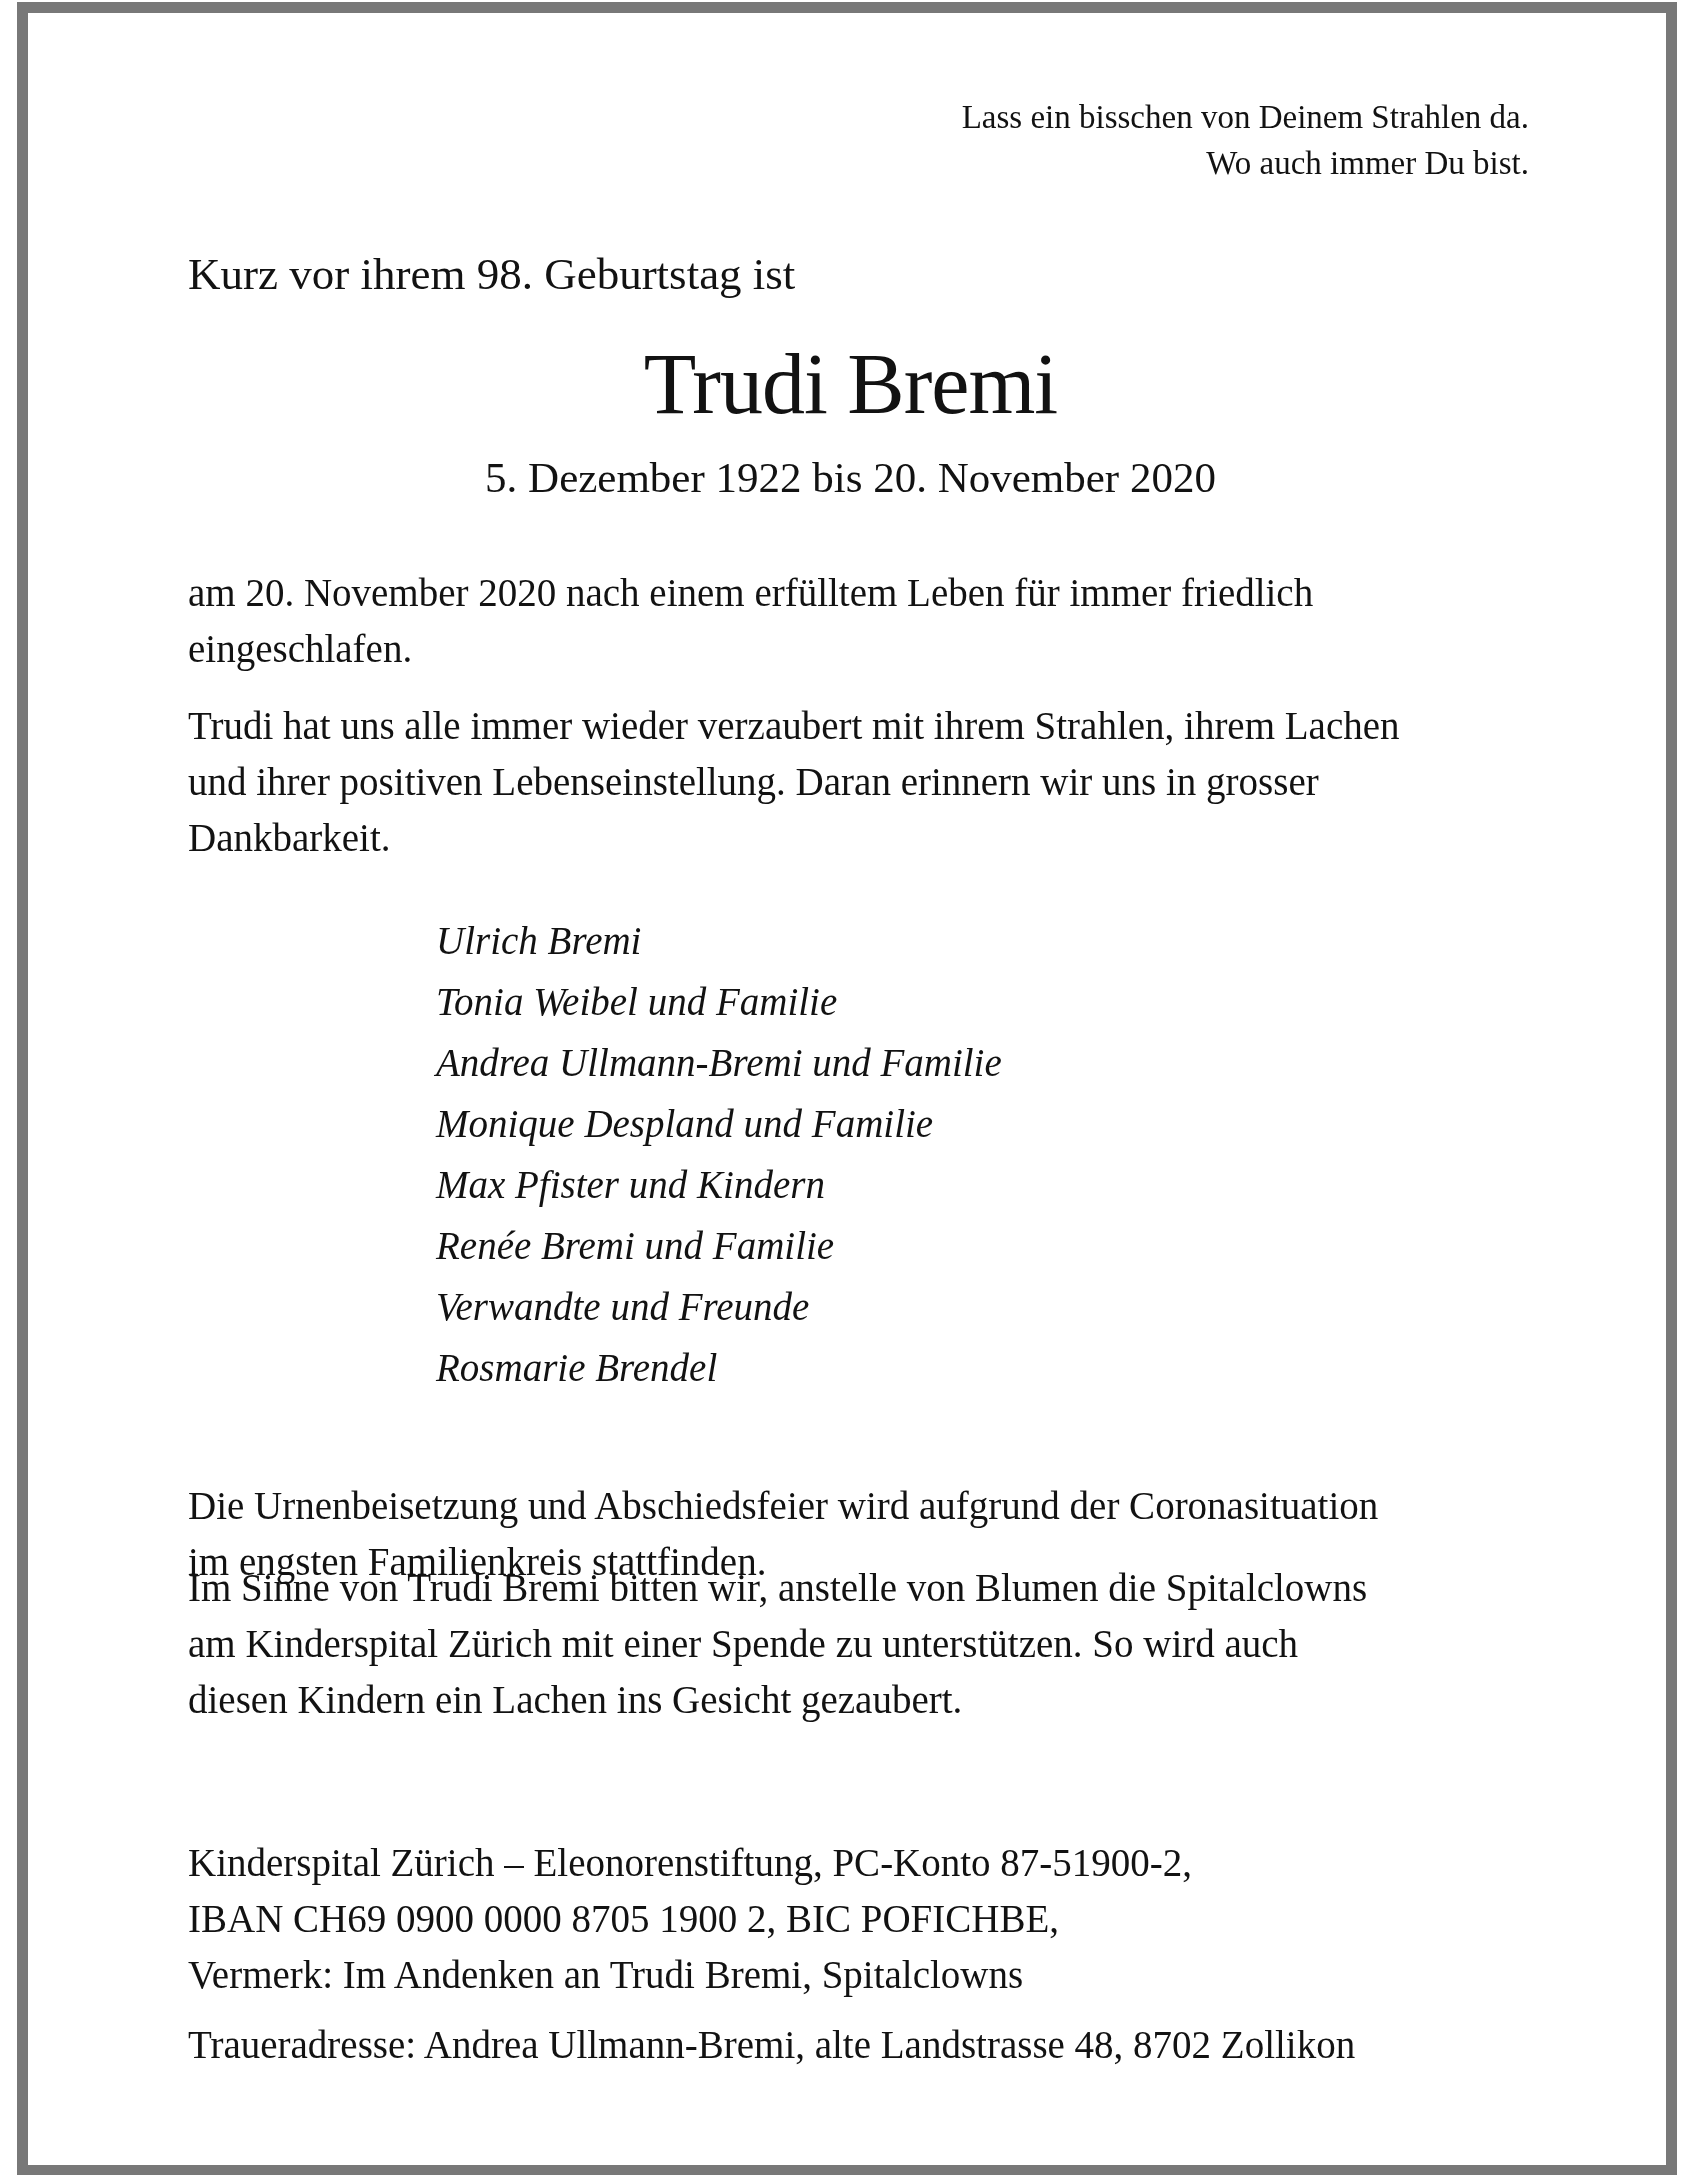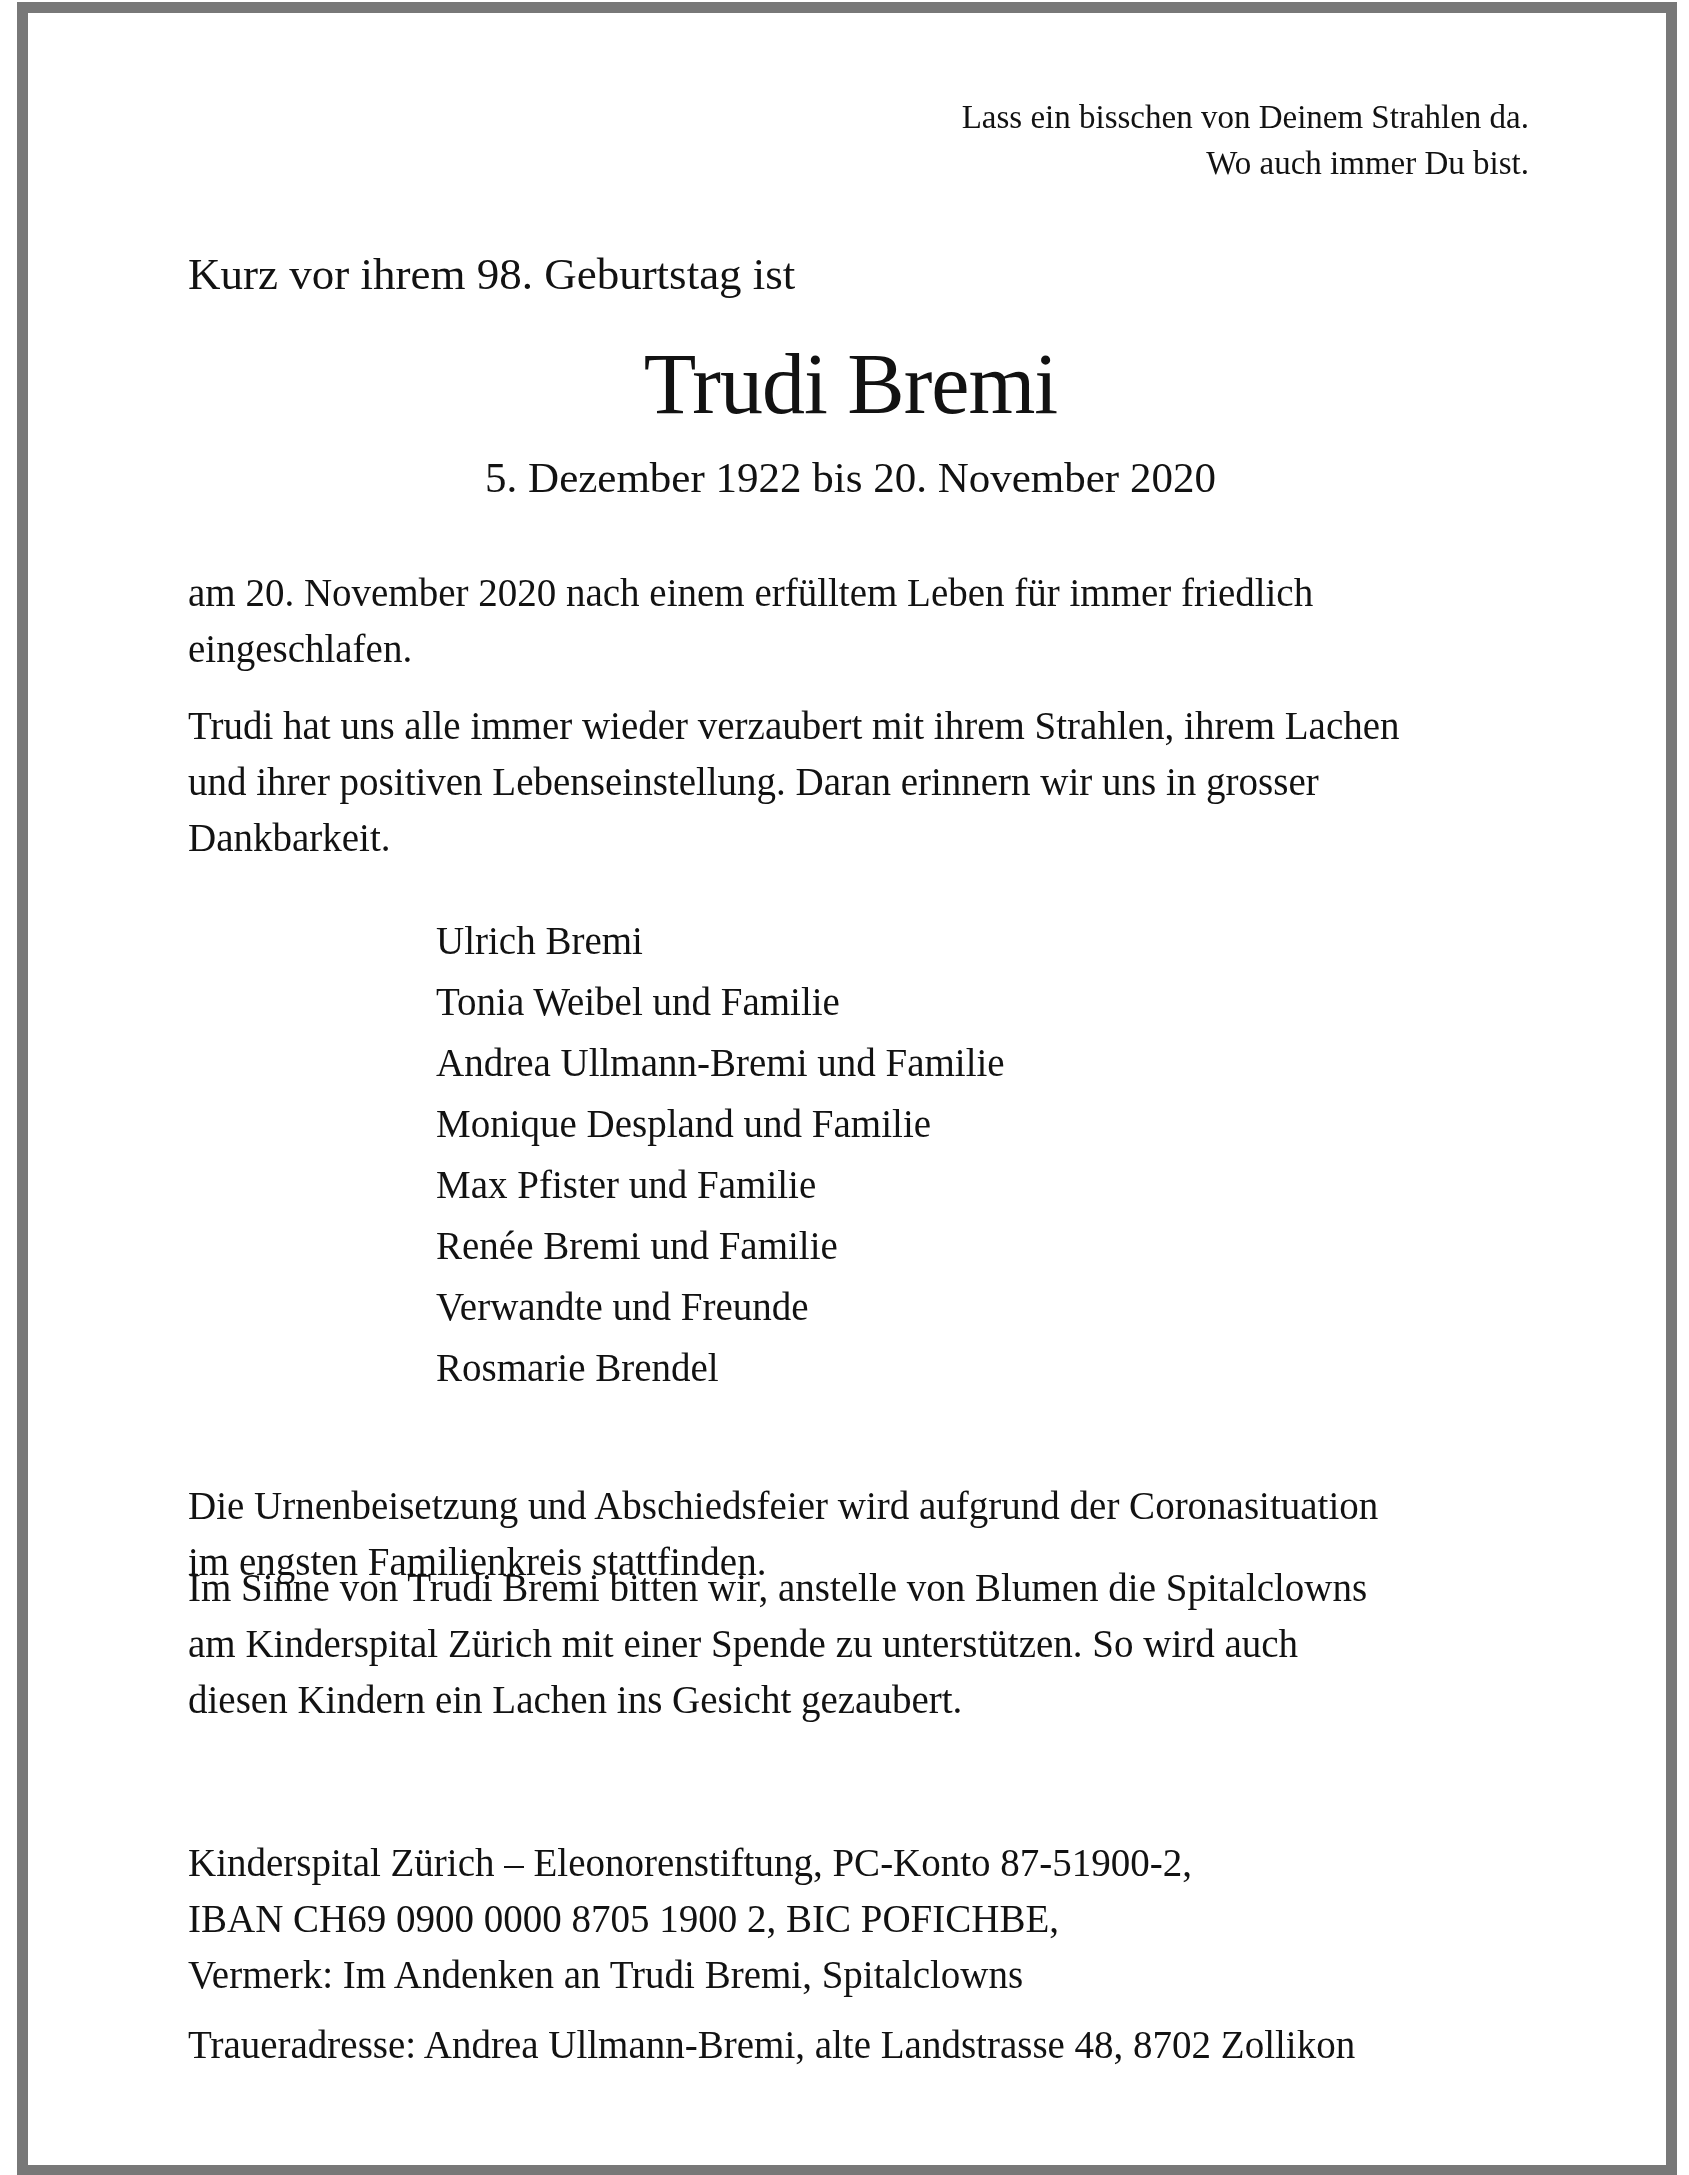--- a/index.html
+++ b/index.html
@@ -69,20 +69,21 @@
   .p1 { top: 565px; }
   .p2 { top: 698px; }
   .p3 { top: 1458px; margin-top: 20px; }
   .p4 { top: 1560px; }
   .p5 { top: 1835px; line-height: 56px; }
   .p6 { top: 2017px; }
   .mourners {
     position: absolute;
     top: 910px;
     left: 436px;
+    font-style: italic;
     font-size: 39px;
   }
   .name-line {
     line-height: 61px;
     height: 61px;
   }
 </style>
 </head>
 <body>
 
@@ -104,21 +105,21 @@
 
   <div class="block body-par p2">Trudi hat uns alle immer wieder verzaubert mit ihrem Strahlen, ihrem Lachen
 und ihrer positiven Lebenseinstellung. Daran erinnern wir uns in grosser
 Dankbarkeit.</div>
 
   <div class="mourners">
     <div class="name-line">Ulrich Bremi</div>
     <div class="name-line">Tonia Weibel und Familie</div>
     <div class="name-line">Andrea Ullmann-Bremi und Familie</div>
     <div class="name-line">Monique Despland und Familie</div>
-    <div class="name-line">Max Pfister und Familie</div>
+    <div class="name-line">Max Pfister und Kindern</div>
     <div class="name-line">Renée Bremi und Familie</div>
     <div class="name-line">Verwandte und Freunde</div>
     <div class="name-line">Rosmarie Brendel</div>
   </div>
 
   <div class="block body-par p3">Die Urnenbeisetzung und Abschiedsfeier wird aufgrund der Coronasituation
 im engsten Familienkreis stattfinden.</div>
 
   <div class="block body-par p4">Im Sinne von Trudi Bremi bitten wir, anstelle von Blumen die Spitalclowns
 am Kinderspital Zürich mit einer Spende zu unterstützen. So wird auch

